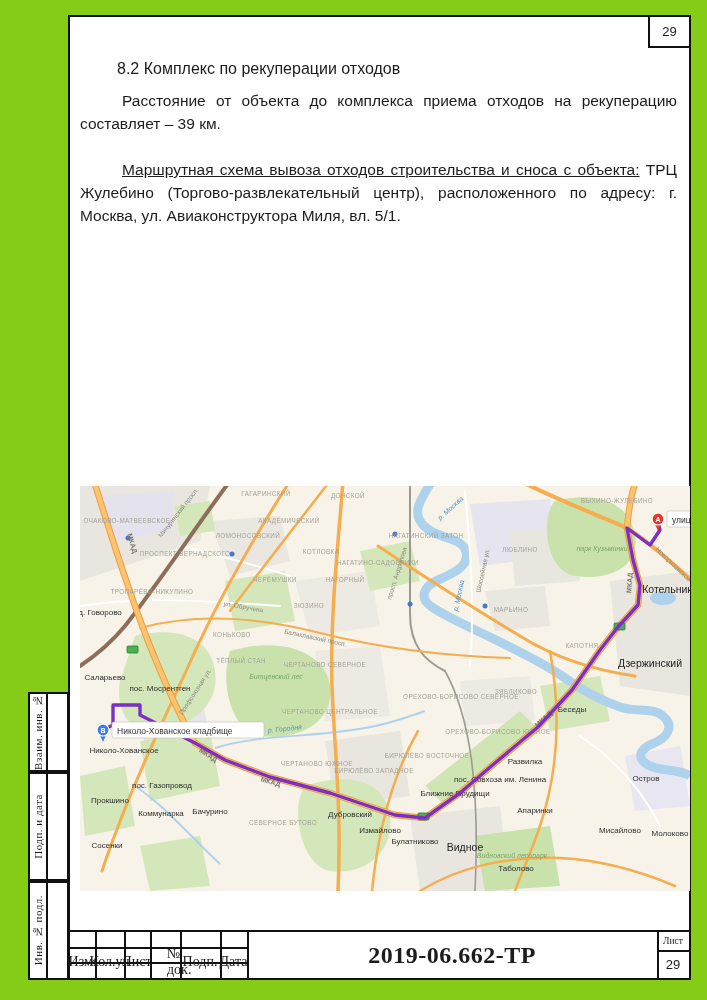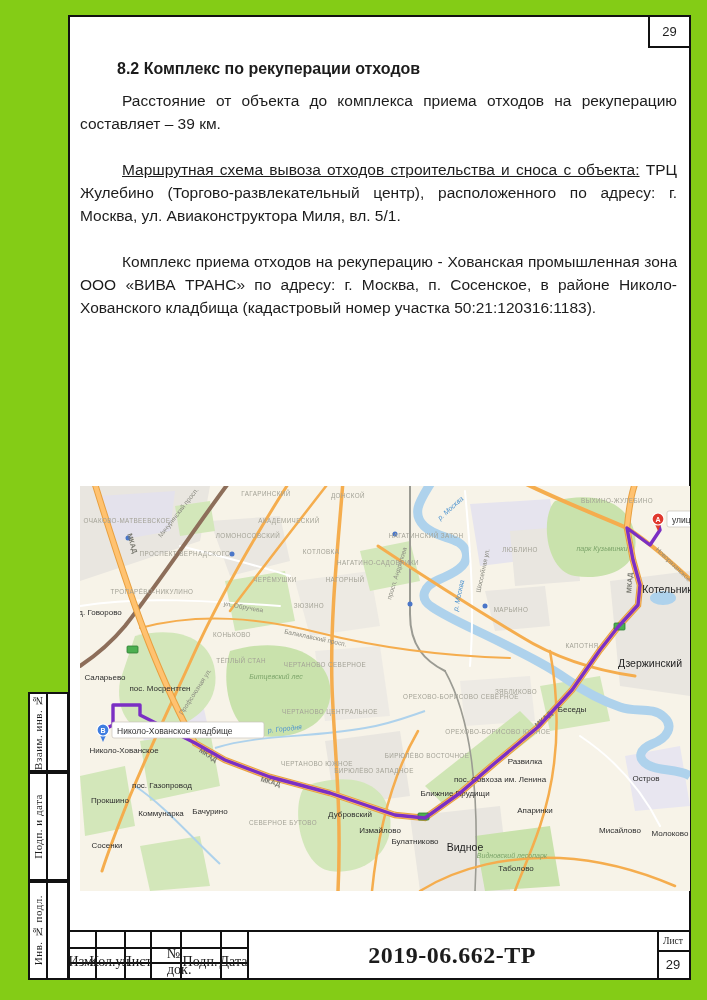--- a/index.html
+++ b/index.html
@@ -4,21 +4,21 @@
 <style>
   html,body{margin:0;padding:0;background:#fff;}
   .page{position:relative;width:707px;height:1000px;background:#84cc16;overflow:hidden;
         font-family:"Liberation Sans",sans-serif;color:#1c1c1c;}
   .frame{position:absolute;left:68px;top:15px;width:623px;height:965px;
          border:2px solid #111;box-sizing:border-box;background:#fff;}
   .pagenum-box{position:absolute;left:648px;top:15px;width:43px;height:33px;
          border:2px solid #111;box-sizing:border-box;display:flex;align-items:center;
          justify-content:center;font-size:13px;background:#fff;}
   .doc{position:absolute;left:80px;top:57px;width:597px;}
-  .doc h2{margin:0 0 9px 0;font-size:16px;font-weight:bold;text-indent:37px;line-height:23px;}
+  .doc h2{margin:0 0 9px 0;font-size:16px;font-weight:normal;text-indent:37px;line-height:23px;}
   .doc p{margin:0;font-size:15.5px;line-height:23px;text-align:justify;text-indent:42px;}
   .doc p.sp{margin-top:23px;}
   .u{text-decoration:underline;}
   
   .map{position:absolute;left:80px;top:486px;width:610px;height:405px;overflow:hidden;}
   .map svg{display:block;}
   .ml{font-family:"Liberation Sans",sans-serif;}
   .d{fill:#a3a296;font-size:6.3px;letter-spacing:.4px;text-anchor:middle;}
   .t{fill:#2e2e2e;font-size:8px;text-anchor:middle;}
   .tb{fill:#1f1f1f;font-size:10.5px;text-anchor:middle;}
@@ -59,21 +59,20 @@
   <div class="frame"></div>
 
   <div class="pagenum-box">
     <span>29</span>
   </div>
 
   <div class="doc">
     <h2>8.2 Комплекс по рекуперации отходов</h2>
     <p>Расстояние от объекта до комплекса приема отходов на рекуперацию составляет – 39 км.</p>
     <p class="sp"><span class="u">Маршрутная схема вывоза отходов строительства и сноса с объекта:</span> <span>ТРЦ Жулебино (Торгово-развлекательный центр), расположенного по адресу: г. Москва, ул. Авиаконструктора Миля, вл. 5/1.</span></p>
-    <p class="sp">Комплекс приема отходов на рекуперацию - Хованская промышленная зона ООО «ВИВА ТРАНС» по адресу: г. Москва, п. Сосенское, в районе Николо-Хованского кладбища (кадастровый номер участка 50:21:120316:1183).</p>
   </div>
 
   <div class="map">
     <svg id="mapsvg" width="610" height="405" viewBox="0 0 610 405" xmlns="http://www.w3.org/2000/svg">
 
       <rect x="0" y="0" width="610" height="405" fill="#f7f3e8"></rect>
 
       <g stroke="none">
         <polygon points="0,0 130,0 120,55 60,75 0,95" fill="#e9e6e0"></polygon>
         <polygon points="20,10 95,5 90,45 35,55" fill="#e4e2ec"></polygon>

